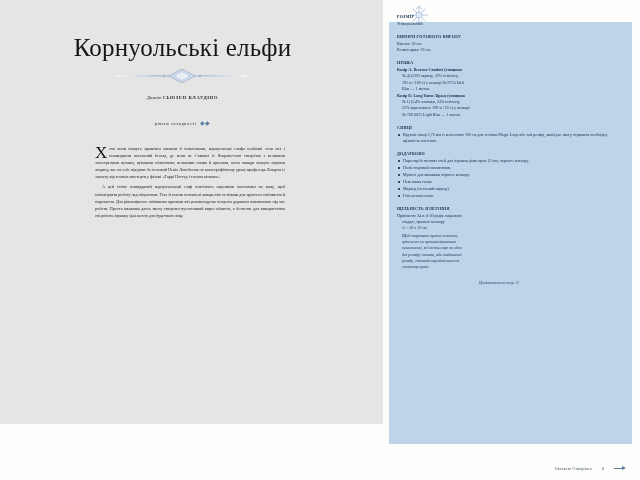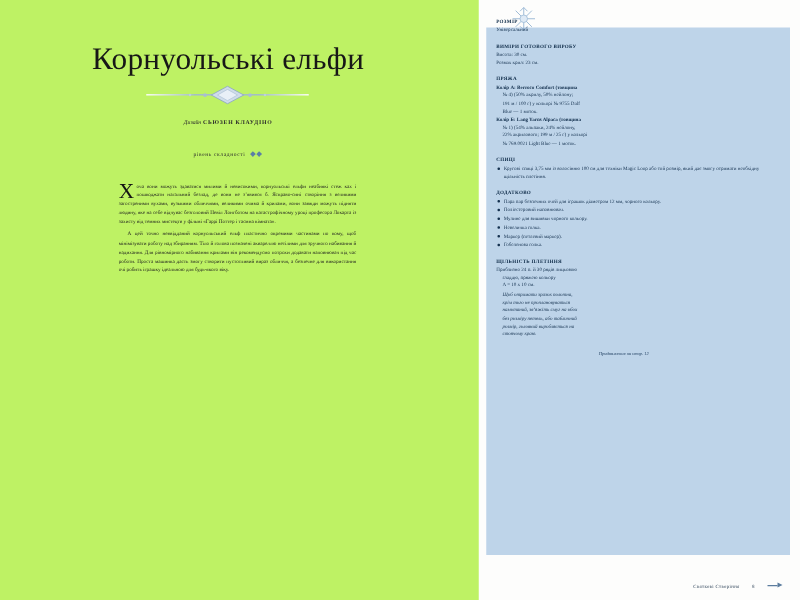--- a/index.html
+++ b/index.html
@@ -12,22 +12,22 @@
   }
   .page{
     position:absolute;inset:0;
     background:#fdfdfc;
     display:flex;
   }
   
   .main{
     position:relative;
     width:383px;
-    height:480px;
-    background:#bef264;
+    height:424px;
+    background:#e5e5e5;
     padding:0;
   }
   .title{
     position:absolute;
     top:34px;left:0;right:18px;
     text-align:center;
     font-size:25px;
     letter-spacing:.2px;
     color:#171717;
     font-family:"Liberation Serif", serif;

